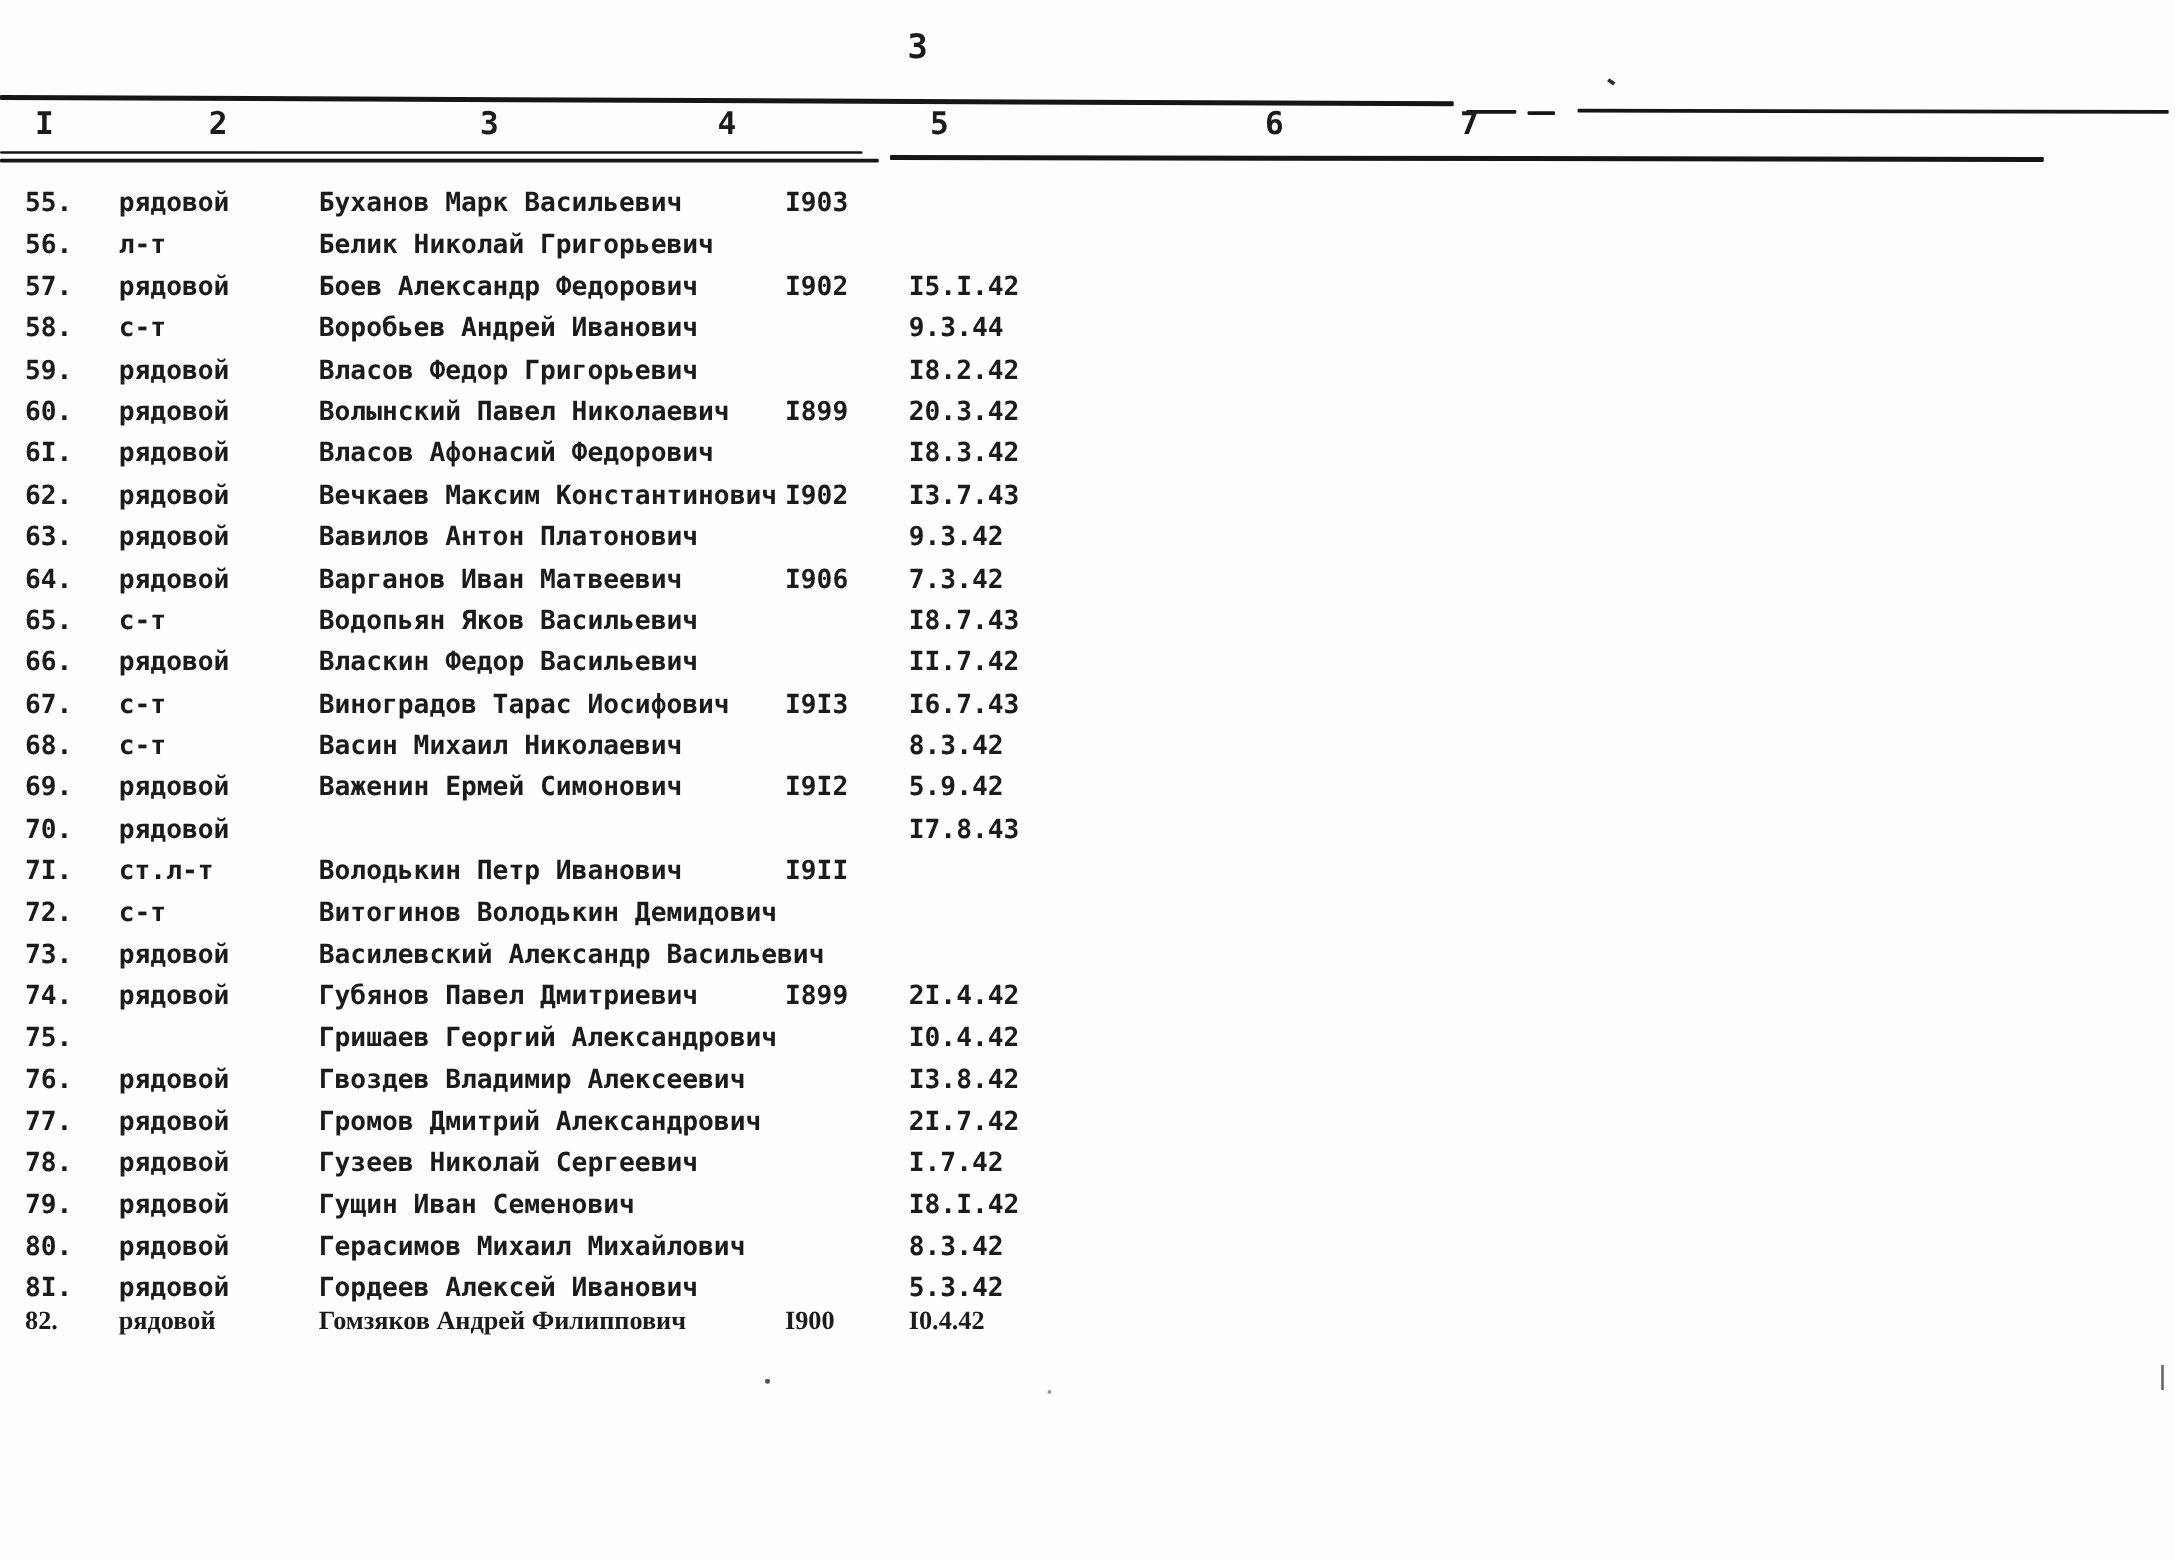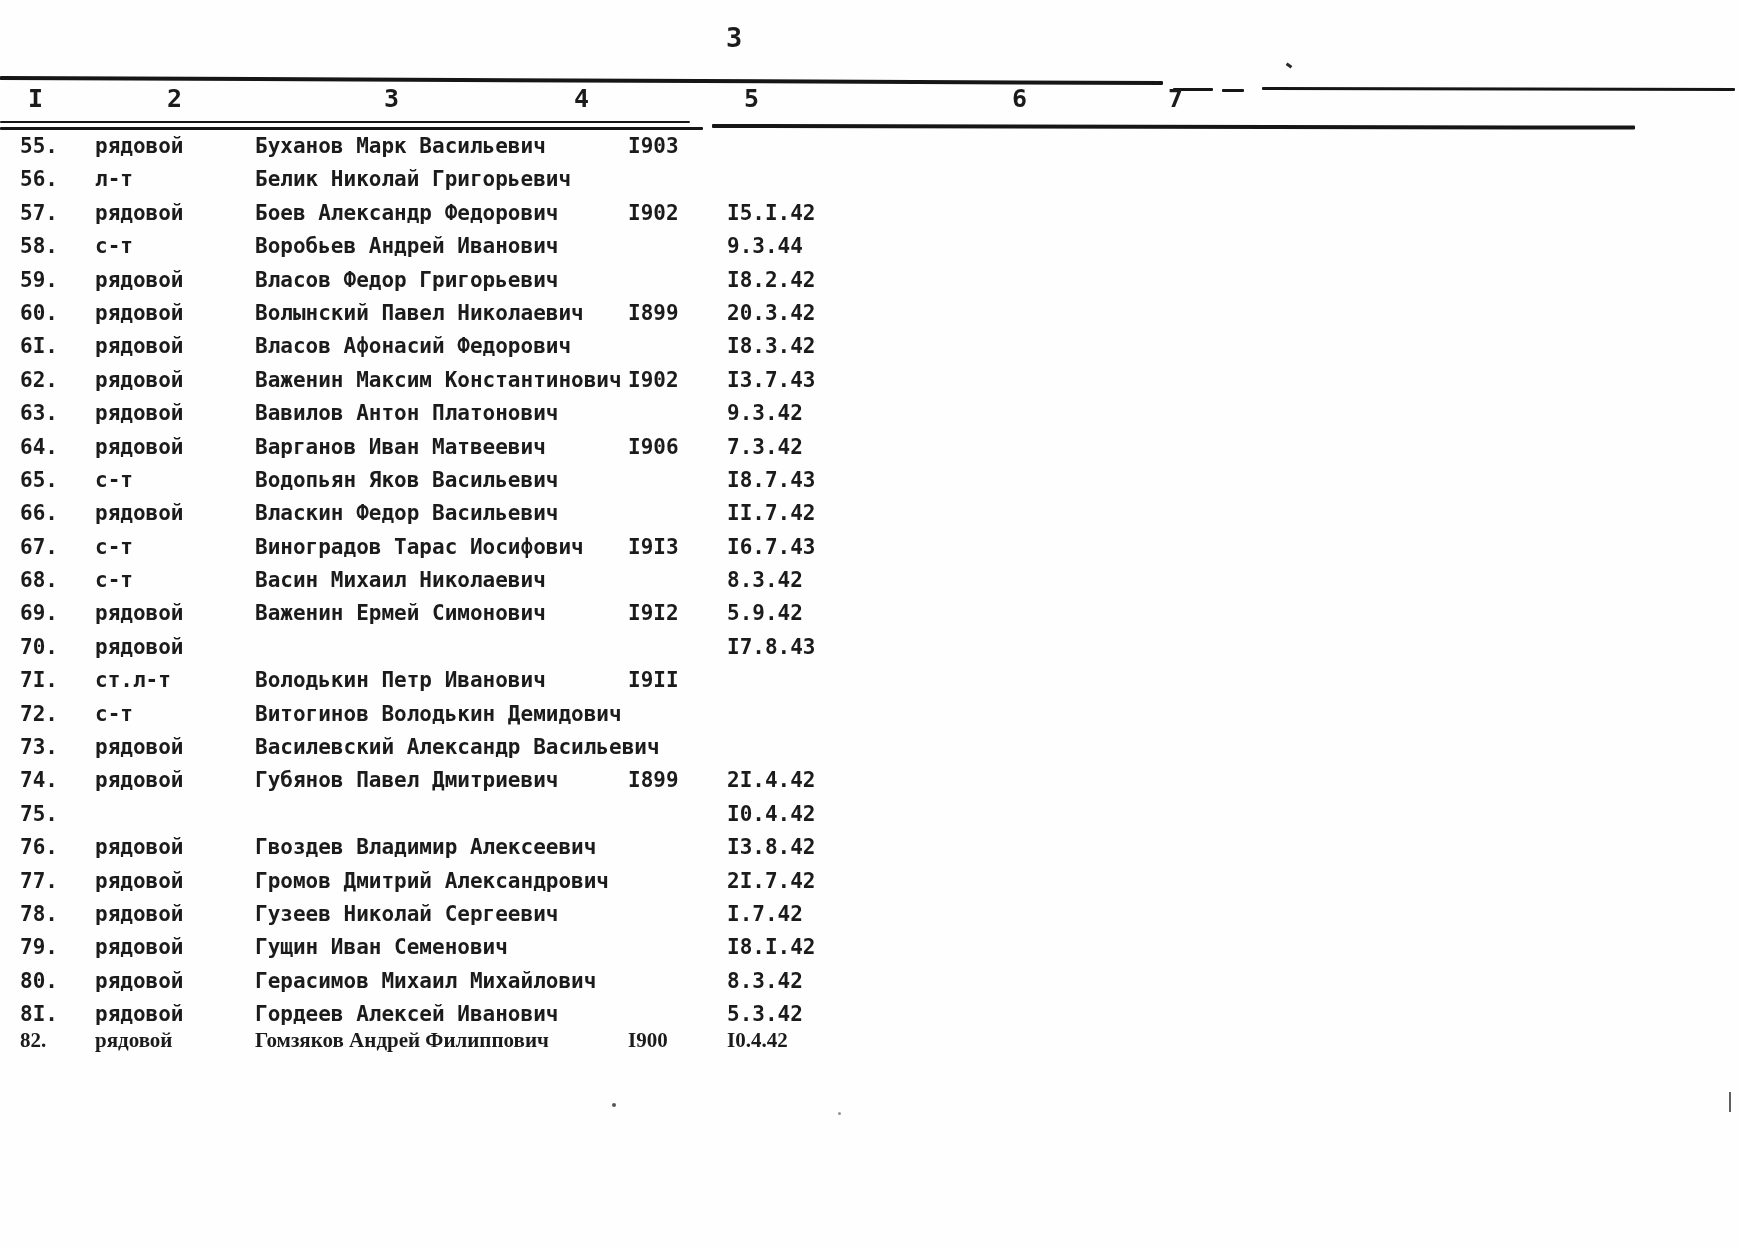--- a/index.html
+++ b/index.html
@@ -49,21 +49,21 @@
   #ch-2 { left: 167px; }
   #ch-3 { left: 384px; }
   #ch-4 { left: 574px; }
   #ch-5 { left: 744px; }
   #ch-6 { left: 1012px; }
   #ch-7 { left: 1168px; }
   
   #rows {
     position: absolute;
     left: 0;
-    top: 134px;
+    top: 150px;
     width: 1496px;
   }
   .row {
     position: relative;
     height: 33.4px;
   }
   .row:last-child { margin-top: -8px; font-family: Liberation Serif, serif; }
   .c {
     position: absolute;
     top: 0;
@@ -161,21 +161,21 @@
         <span class="c num">6I.</span>
         <span class="c rank">рядовой</span>
         <span class="c name">Власов Афонасий Федорович</span>
         <span class="c year"></span>
         <span class="c date">I8.3.42</span>
       </div>
 
       <div class="row">
         <span class="c num">62.</span>
         <span class="c rank">рядовой</span>
-        <span class="c name">Важенин Максим Константинович</span>
+        <span class="c name">Вечкаев Максим Константинович</span>
         <span class="c year">I902</span>
         <span class="c date">I3.7.43</span>
       </div>
 
       <div class="row">
         <span class="c num">63.</span>
         <span class="c rank">рядовой</span>
         <span class="c name">Вавилов Антон Платонович</span>
         <span class="c year"></span>
         <span class="c date">9.3.42</span>
@@ -264,20 +264,21 @@
         <span class="c num">74.</span>
         <span class="c rank">рядовой</span>
         <span class="c name">Губянов Павел Дмитриевич</span>
         <span class="c year">I899</span>
         <span class="c date">2I.4.42</span>
       </div>
 
       <div class="row">
         <span class="c num">75.</span>
         <span class="c rank"></span>
+        <span class="c name">Гришаев Георгий Александрович</span>
         <span class="c year"></span>
         <span class="c date">I0.4.42</span>
       </div>
 
       <div class="row">
         <span class="c num">76.</span>
         <span class="c rank">рядовой</span>
         <span class="c name">Гвоздев Владимир Алексеевич</span>
         <span class="c year"></span>
         <span class="c date">I3.8.42</span>

